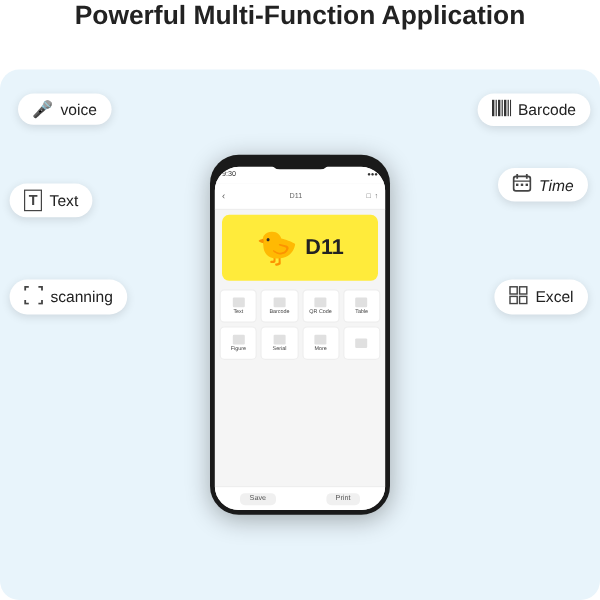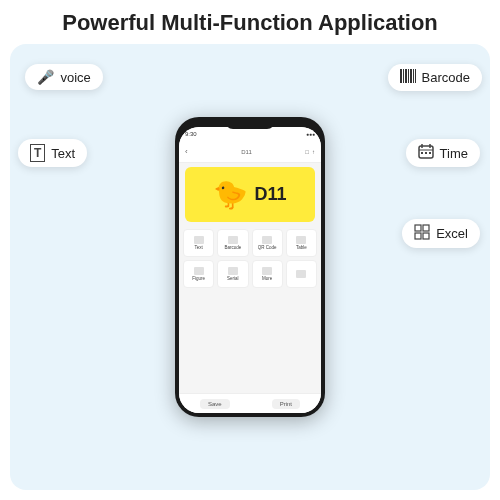--- a/index.html
+++ b/index.html
@@ -9,24 +9,24 @@
       height: 500px;
       overflow: hidden;
       font-family: 'Arial', sans-serif;
       background: #fff;
     }
 
     .outer-container {
       width: 500px;
       height: 500px;
       background: #fff;
-      padding: 10px;
       display: flex;
       flex-direction: column;
       align-items: center;
+      gap: 24px;
     }
 
     .title {
       font-size: 22px;
       font-weight: bold;
       color: #222;
       text-align: center;
       margin-bottom: 8px;
       width: 100%;
     }
@@ -206,22 +206,23 @@
       top: 20px;
       right: 8px;
     }
 
     .badge-text {
       top: 95px;
       left: 8px;
     }
 
     .badge-time {
-      top: 95px;
+      top: 82px;
       right: 10px;
+      font-style: italic;
     }
 
     .badge-scanning {
       top: 175px;
       left: 8px;
     }
 
     .badge-excel {
       top: 175px;
       right: 10px;
@@ -278,20 +279,31 @@
           <line x1="12" y1="0" x2="12" y2="4" stroke="#444" stroke-width="1.5"></line>
           <line x1="1" y1="6" x2="15" y2="6" stroke="#444" stroke-width="1"></line>
           <rect x="3" y="8" width="2" height="2" fill="#444"></rect>
           <rect x="7" y="8" width="2" height="2" fill="#444"></rect>
           <rect x="11" y="8" width="2" height="2" fill="#444"></rect>
         </svg>
       </span>
       <span>Time</span>
     </div>
 
+    <div class="badge badge-scanning">
+      <span class="badge-icon">
+        <svg width="16" height="16" viewBox="0 0 16 16">
+          <path d="M1,4 L1,1 L4,1" fill="none" stroke="#444" stroke-width="1.5"></path>
+          <path d="M12,1 L15,1 L15,4" fill="none" stroke="#444" stroke-width="1.5"></path>
+          <path d="M1,12 L1,15 L4,15" fill="none" stroke="#444" stroke-width="1.5"></path>
+          <path d="M12,15 L15,15 L15,12" fill="none" stroke="#444" stroke-width="1.5"></path>
+        </svg>
+      </span>
+      <span>scanning</span>
+    </div>
 
     <div class="badge badge-excel">
       <span class="badge-icon">
         <svg width="16" height="16" viewBox="0 0 16 16">
           <rect x="1" y="1" width="6" height="6" fill="none" stroke="#444" stroke-width="1.2"></rect>
           <rect x="9" y="1" width="6" height="6" fill="none" stroke="#444" stroke-width="1.2"></rect>
           <rect x="1" y="9" width="6" height="6" fill="none" stroke="#444" stroke-width="1.2"></rect>
           <rect x="9" y="9" width="6" height="6" fill="none" stroke="#444" stroke-width="1.2"></rect>
         </svg>
       </span>

